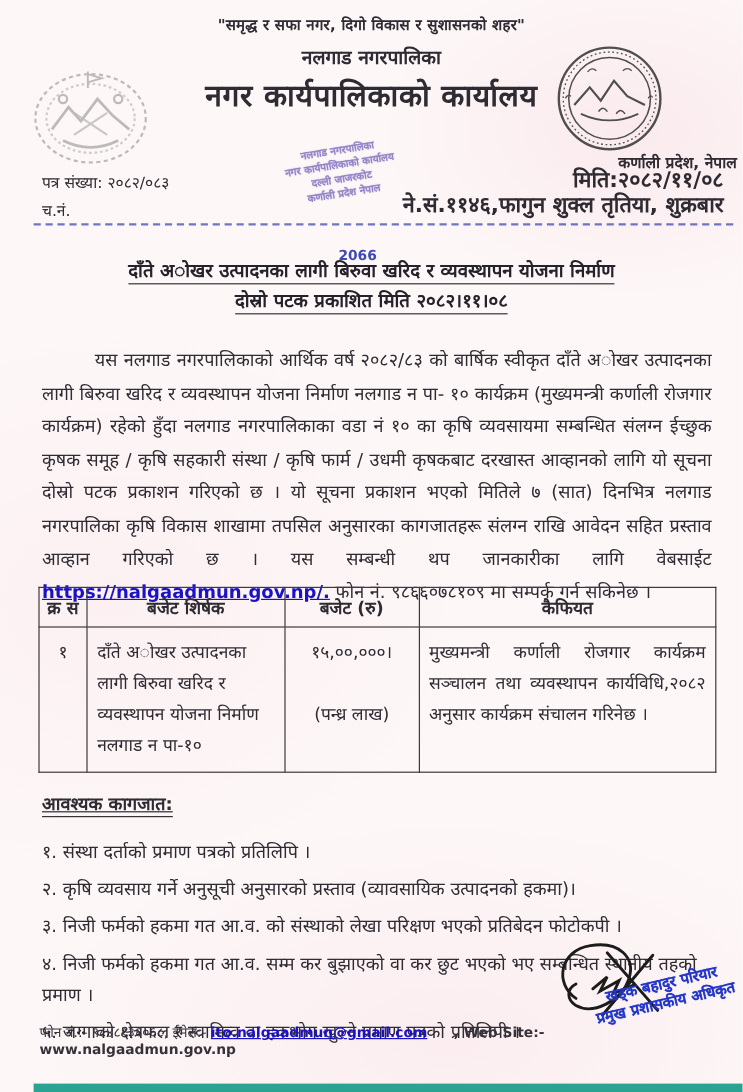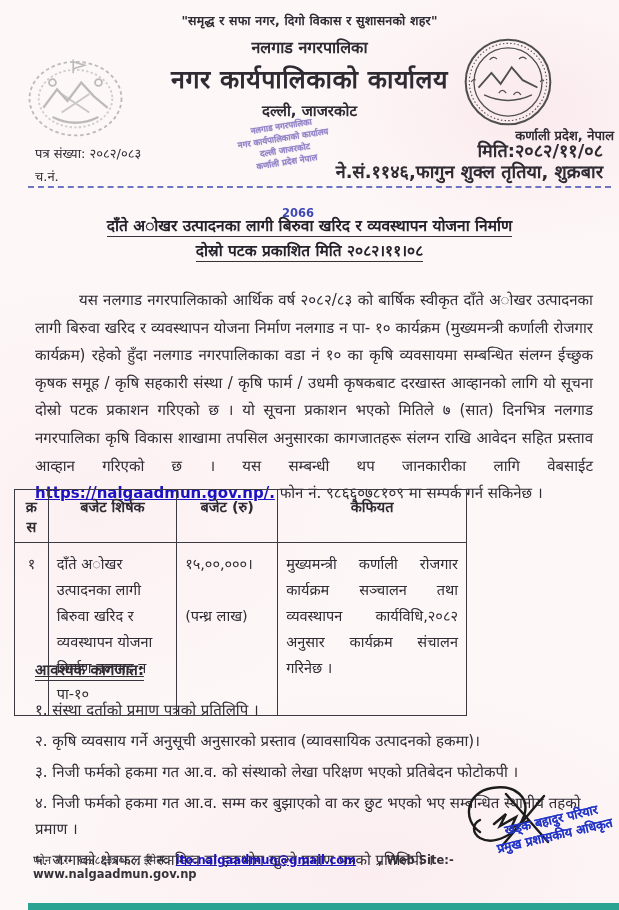--- a/index.html
+++ b/index.html
@@ -47,30 +47,30 @@
   .title-block { position:absolute; top:214px; left:0; right:0; text-align:center;
                  font-weight:bold; font-size:15.5px; line-height:25px; color:#25222b; }
   .title-block .u { border-bottom:1.5px solid #35323a; padding-bottom:1px; }
 
   
   .body-para { position:absolute; top:287px; left:35px; right:26px;
                font-size:15px; line-height:27.6px; text-align:justify; text-indent:44px; }
   .link { color:#1b12c4; font-weight:bold; text-decoration:underline; }
 
   
-  table.budget { position:absolute; top:489px; left:14px; width:453px;
+  table.budget { position:absolute; top:489px; left:32px; width:565px;
                  border-collapse:collapse; font-size:14.5px; }
   table.budget th, table.budget td { border:1.6px solid #3c3a40; vertical-align:top; }
   table.budget th { font-weight:bold; text-align:center; padding:6px 4px; font-size:14.5px; }
   table.budget td { padding:8px 8px; line-height:26px; }
   .col-sn  { width:40px; text-align:center; }
   .col-ti  { width:165px; }
   .col-am  { width:112px; text-align:center; }
   .col-re  { width:248px; }
-  td.cell-amount { text-align:left; padding-left:12px;margin-top:20px; }
+  td.cell-amount { text-align:center; padding-left:12px;margin-top:20px; }
   .amount-words { display:block; margin-top:26px; }
   td.cell-remarks { text-align:justify; }
 
   
   .docs-heading { position:absolute; top:659px; left:35px; font-size:15px; font-weight:bold;
                   border-bottom:1.5px solid #35323a; padding-bottom:1px;text-decoration:underline; }
   .docs-list { position:absolute; top:697px; left:35px; right:18px; font-size:15px; }
   .docs-list div { line-height:26px; margin-bottom:5px; }
 
   
@@ -114,21 +114,20 @@
       <path d="M40 62 q4 -6 8 0 M56 64 q4 -6 8 0" stroke-width="1.4"></path>
       <path d="M10 50 q2 -4 5 -2 M85 50 q2 -4 4 -1" stroke-width="1.2"></path>
       <path d="M30 26 q4 -5 8 -1 M62 25 q4 -4 8 0" stroke-width="1.2"></path>
     </g>
   </svg>
 
   <div class="header">
     <div class="slogan">"समृद्ध र सफा नगर, दिगो विकास र सुशासनको शहर"</div>
     <div class="muni">नलगाड नगरपालिका</div>
     <div class="office">नगर कार्यपालिकाको कार्यालय</div>
-    <div class="addr">दल्ली, जाजरकोट</div>
   </div>
   <div class="province">कर्णाली प्रदेश, नेपाल</div>
 
   <div class="meta-left">
     <div>पत्र संख्या: २०८२/०८३</div>
     <div>च.नं.</div>
   </div>
   <div class="meta-right">
     <div>मिति:२०८२/११/०८</div>
     <div>ने.सं.११४६,फागुन शुक्ल तृतिया, शुक्रबार</div>

